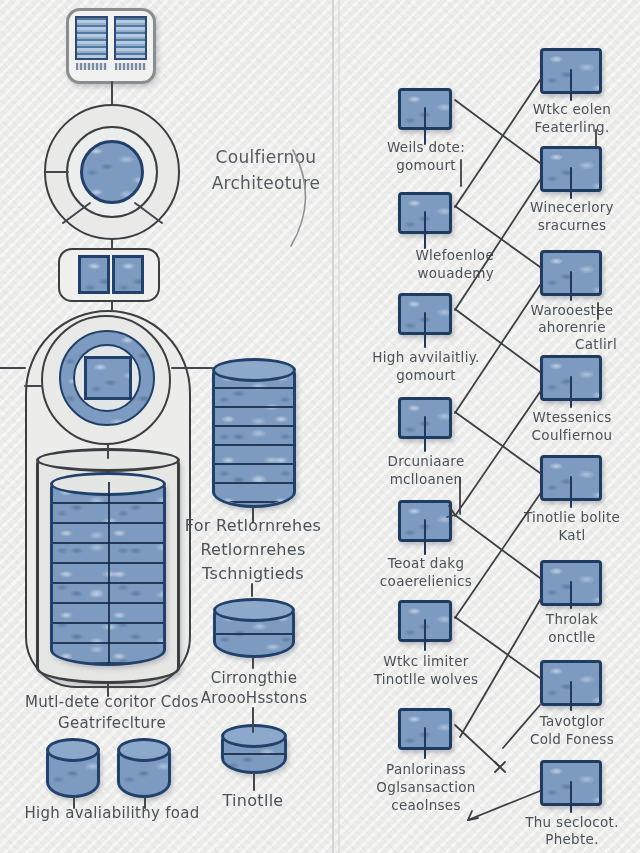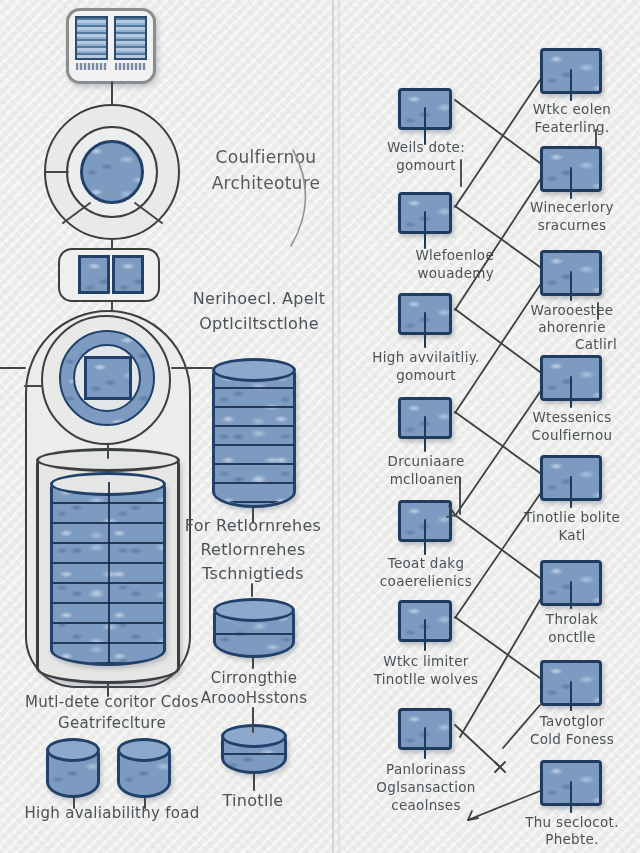--- a/index.html
+++ b/index.html
@@ -103,24 +103,20 @@
     <span class="cap blue"></span>
   </div>
   <div class="l cyl mottle" style="left:117px;top:748px;width:54px;height:50px;">
     <span class="cap blue"></span>
   </div>
 
   <div class="lbl" style="left:198px;top:144px;width:136px;font-size:17px;line-height:26px;color:#55595f;">
     <div>Coulfiernou</div>
     <div>Architeoture</div>
   </div>
-  <div class="lbl" style="left:186px;top:286px;width:146px;font-size:16px;line-height:25px;">
-    <div>Nerihoecl. Apelt</div>
-    <div>Optlciltsctlohe</div>
-  </div>
   <div class="lbl" style="left:180px;top:514px;width:146px;font-size:16px;line-height:24px;">
     <div>For Retlornrehes</div>
     <div>Retlornrehes</div>
     <div>Tschnigtieds</div>
   </div>
   <div class="lbl" style="left:2px;top:692px;width:220px;font-size:15px;line-height:21px;">
     <div>Mutl-dete coritor Cdos</div>
     <div>Geatrifeclture</div>
   </div>
   <div class="lbl" style="left:8px;top:804px;width:208px;font-size:15px;">High avaliabilithy foad</div>

